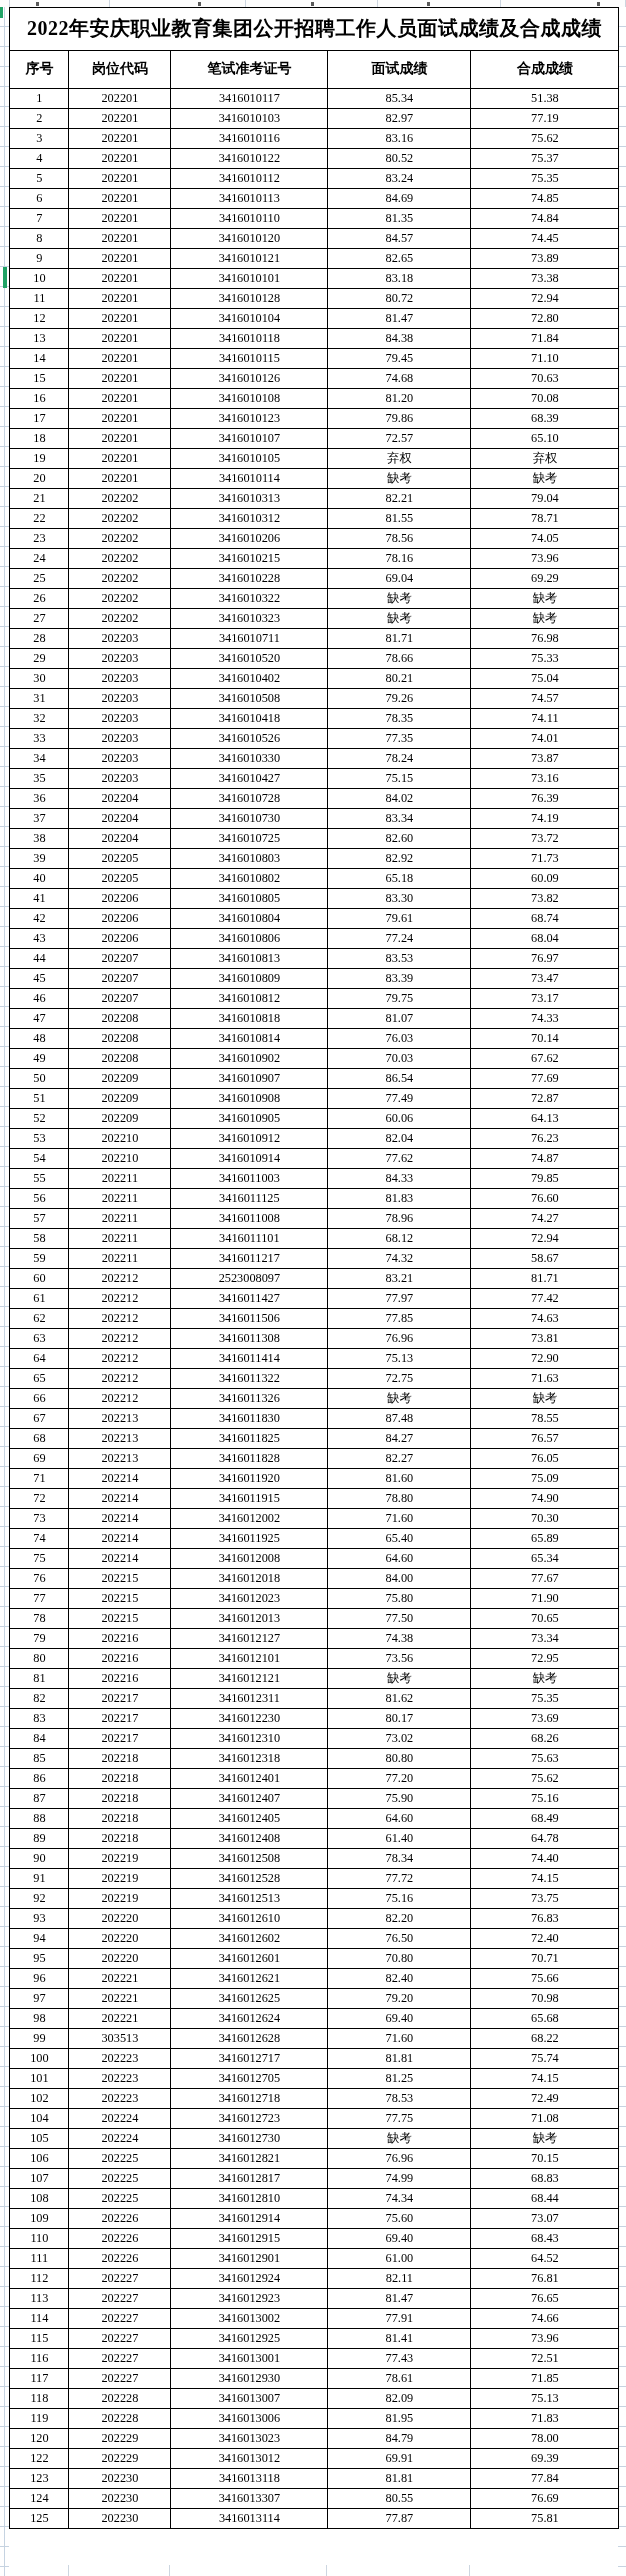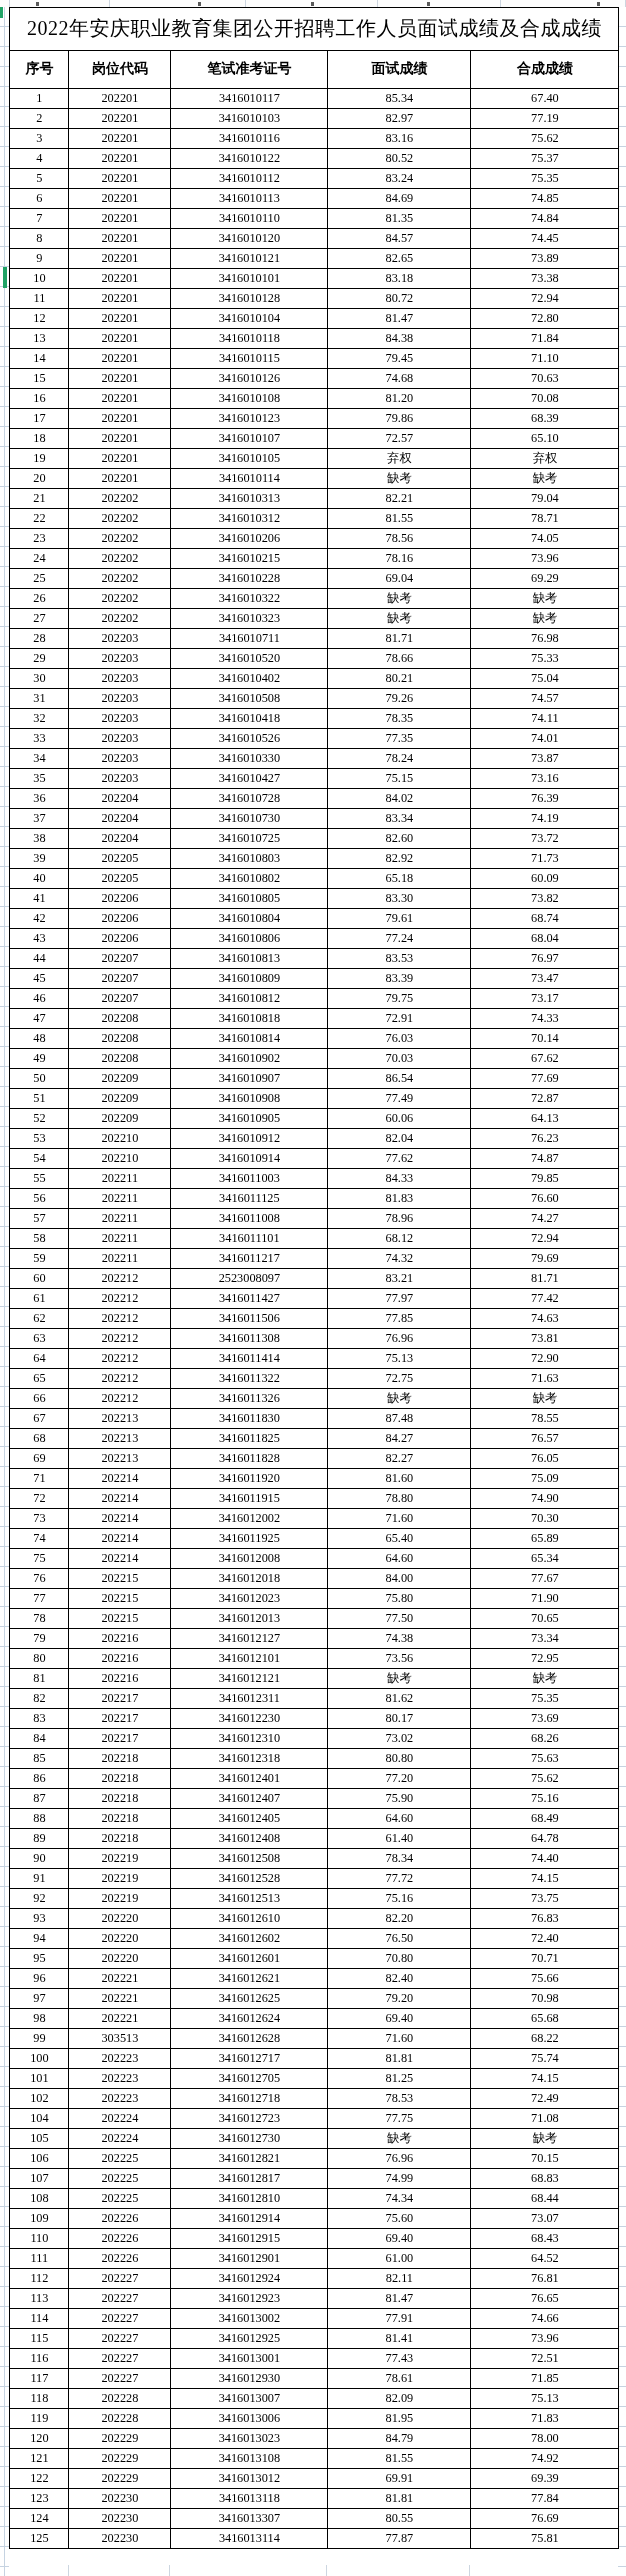--- a/index.html
+++ b/index.html
@@ -34,21 +34,21 @@
   table.score-table{
     position:absolute;left:9.4px;top:6.6px;width:609px;
     border-collapse:collapse;table-layout:fixed;
     border:1.9px solid #000;
   }
   .score-table th,.score-table td{
     border:0.9px solid #000;text-align:center;vertical-align:middle;
     white-space:nowrap;overflow:hidden;padding:0;color:#000;
   }
   .title-cell{
-    height:42px;font-size:20px;font-weight:normal;letter-spacing:0.5px;
+    height:42px;font-size:20px;font-weight:bold;letter-spacing:0.5px;
     border:1.9px solid #000 !important;
   }
   .header-row th{
     height:37px;font-size:14px;font-weight:bold;
     border-bottom:1.9px solid #000;
   }
   tbody td{height:19px;font-size:12.3px;font-weight:normal;}
   col.c0{width:59px;}
   col.c1{width:102px;}
   col.c2{width:157px;}
@@ -103,21 +103,21 @@
         <th>面试成绩</th>
         <th>合成成绩</th>
       </tr>
   </thead>
   <tbody id="table-body">
       <tr>
         <td>1</td>
         <td>202201</td>
         <td>3416010117</td>
         <td>85.34</td>
-        <td>67.40</td>
+        <td>51.38</td>
       </tr>
       <tr>
         <td>2</td>
         <td>202201</td>
         <td>3416010103</td>
         <td>82.97</td>
         <td>77.19</td>
       </tr>
       <tr>
         <td>3</td>
@@ -424,21 +424,21 @@
         <td>46</td>
         <td>202207</td>
         <td>3416010812</td>
         <td>79.75</td>
         <td>73.17</td>
       </tr>
       <tr>
         <td>47</td>
         <td>202208</td>
         <td>3416010818</td>
-        <td>72.91</td>
+        <td>81.07</td>
         <td>74.33</td>
       </tr>
       <tr>
         <td>48</td>
         <td>202208</td>
         <td>3416010814</td>
         <td>76.03</td>
         <td>70.14</td>
       </tr>
       <tr>
@@ -509,21 +509,21 @@
         <td>202211</td>
         <td>3416011101</td>
         <td>68.12</td>
         <td>72.94</td>
       </tr>
       <tr>
         <td>59</td>
         <td>202211</td>
         <td>3416011217</td>
         <td>74.32</td>
-        <td>79.69</td>
+        <td>58.67</td>
       </tr>
       <tr>
         <td>60</td>
         <td>202212</td>
         <td>2523008097</td>
         <td>83.21</td>
         <td>81.71</td>
       </tr>
       <tr>
         <td>61</td>
@@ -925,27 +925,20 @@
         <td>71.83</td>
       </tr>
       <tr>
         <td>120</td>
         <td>202229</td>
         <td>3416013023</td>
         <td>84.79</td>
         <td>78.00</td>
       </tr>
       <tr>
-        <td>121</td>
-        <td>202229</td>
-        <td>3416013108</td>
-        <td>81.55</td>
-        <td>74.92</td>
-      </tr>
-      <tr>
         <td>122</td>
         <td>202229</td>
         <td>3416013012</td>
         <td>69.91</td>
         <td>69.39</td>
       </tr>
       <tr>
         <td>123</td>
         <td>202230</td>
         <td>3416013118</td>

